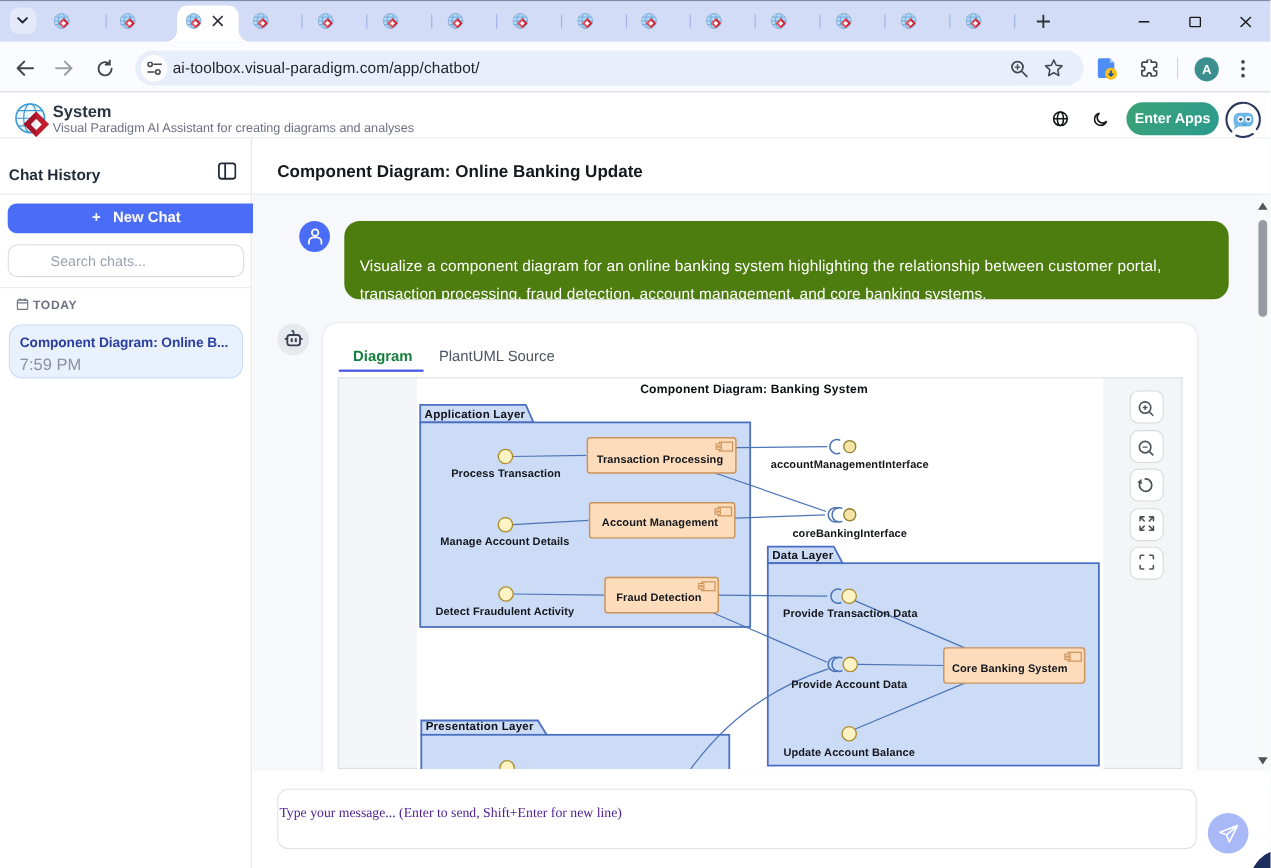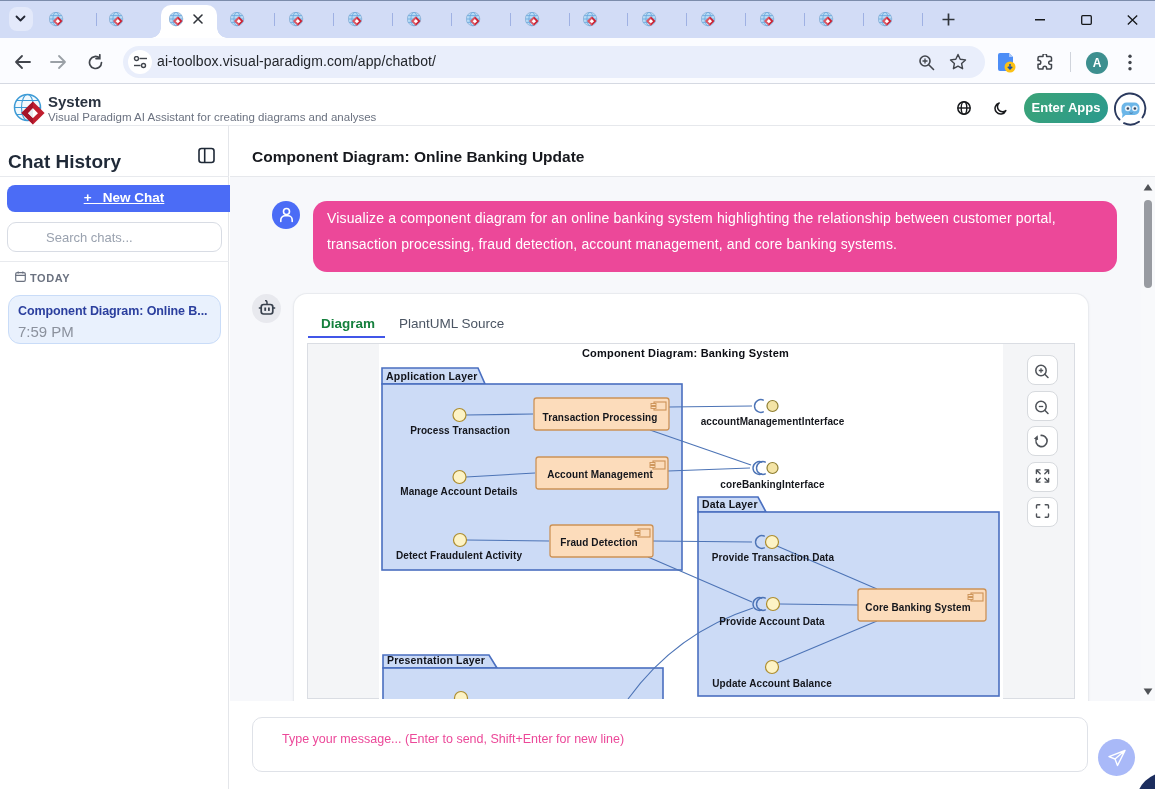--- a/index.html
+++ b/index.html
@@ -23,60 +23,60 @@
 .chipcircle { position:absolute; left:128px; top:50px; width:24px; height:24px; background:#fff; border-radius:50%; }
 
 
 #appheader { position:absolute; left:0; top:85px; width:1155px; height:41px; background:#fff; border-bottom:1px solid #e6e8ec; }
 #apptitle { position:absolute; left:48px; top:93px; font-size:15px; font-weight:bold; color:#2a3340; }
 #appsub { position:absolute; left:48px; top:111px; font-size:11.5px; color:#6b7280; }
 #moreapps { position:absolute; left:1024px; top:93px; width:84px; height:30px; border-radius:15px; background:linear-gradient(130deg,#3ba377,#2b9a8e); color:#fff; font-size:13px; font-weight:bold; text-align:center; line-height:29px; }
 
 
 #sidebar { position:absolute; left:0; top:126px; width:229px; height:663px; background:#fff; border-right:1px solid #e4e6ea; }
-#chathist { position:absolute; left:8px; top:151px; font-size:19px; font-weight:bold; color:#1f2937; }
+#chathist { position:absolute; left:8px; top:151px; font-size:14px; font-weight:bold; color:#1f2937; }
 #sbdiv1 { position:absolute; left:0px; top:176px; width:229px; height:1px; background:#e8eaee; }
-#newchat { position:absolute; left:7px; top:185px; width:234px; height:27px; background:#4b6cf6; border-radius:8px; color:#fff; font-size:13.5px; font-weight:bold; text-align:center; line-height:26px;text-decoration:underline; }
+#newchat { position:absolute; left:7px; top:185px; width:234px; height:27px; background:#4b6cf6; border-radius:8px; color:#fff; font-size:13.5px; font-weight:bold; text-align:center; line-height:26px; }
 #searchbox { position:absolute; left:7px; top:222px; width:215px; height:30px; border:1px solid #d8dce4; border-radius:9px; background:#fff; }
 #searchbox span { position:absolute; left:12px; top:7px; font-size:13px; color:#9aa2af;margin-left:26px; }
 #sbdiv2 { position:absolute; left:0px; top:261px; width:229px; height:1px; background:#e8eaee; }
 #today { position:absolute; left:30px; top:272px; font-size:11px; font-weight:bold; letter-spacing:0.6px; color:#6b7280; }
 #chatitem { position:absolute; left:8px; top:295px; width:213px; height:49px; background:#e9f1fd; border:1px solid #c9dcf8; border-radius:12px; }
 #chatitem .t { position:absolute; left:9px; top:8px; font-size:12.5px; font-weight:bold; color:#2b3f9e; white-space:nowrap; letter-spacing:-0.1px; }
 #chatitem .d { position:absolute; left:9px; top:27px; font-size:15px; color:#8b919d; }
 
 
 #main { position:absolute; left:230px; top:126px; width:925px; height:663px; background:#f7f8fb; }
 #heading { position:absolute; left:252px; top:148px; font-size:15.5px; font-weight:bold; color:#16181d; }
 #headdiv { position:absolute; left:230px; top:176px; width:925px; height:1px; background:#e6e8ec; }
 #headrow { position:absolute; left:230px; top:126px; width:925px; height:50px; background:#fff; }
 
 
 #chatarea { position:absolute; left:230px; top:177px; width:925px; height:539px; background:#f7f8fb; }
 #useravatar { position:absolute; left:272px; top:201px; width:28px; height:28px; border-radius:50%; background:#4b6cf6; }
-#bubble { position:absolute; left:313px; top:201px; width:804px; height:71px; background:#ec4899; border-radius:14px; color:#fff; font-size:14px; letter-spacing:0.15px; line-height:26px; padding:4px 14px; font-weight:500; }
+#bubble { position:absolute; left:313px; top:201px; width:804px; height:71px; background:#4d7c0f; border-radius:14px; color:#fff; font-size:14px; letter-spacing:0.15px; line-height:26px; padding:27px 14px; font-weight:500; }
 #botavatar { position:absolute; left:252px; top:294px; width:29px; height:29px; border-radius:50%; background:#e8e9ee; }
 #card { position:absolute; left:293px; top:293px; width:796px; height:423px; background:#fff; border:1px solid #e9ebef; border-radius:14px 14px 0 0; border-bottom:none; box-shadow:0 1px 3px rgba(30,40,60,0.05); }
 #tabdiagram { position:absolute; left:321px; top:316px; font-size:13.5px; font-weight:bold; color:#15803d; }
 #tabunderline { position:absolute; left:308px; top:336px; width:77px; height:2px; background:#4156e8; }
 #tabsource { position:absolute; left:399px; top:316px; font-size:13.5px; color:#4b5563; }
 #viewport { position:absolute; left:307px; top:343px; width:768px; height:356px; background:#f4f5f7; border:1px solid #dadde3; overflow:hidden; }
 #puml { position:absolute; left:379px; top:344px; width:624px; height:355px; background:#fff; }
 
 
 .zbtn { position:absolute; left:1027px; width:31px; height:30px; background:#fff; border:1px solid #d7dade; border-radius:8px; }
 
 
 #sbtrack { position:absolute; left:1141px; top:177px; width:14px; height:539px; background:#f8f9fb; }
 #sbthumb { position:absolute; left:1144px; top:200px; width:8px; height:88px; background:#989ba1; border-radius:4px; }
 
 
 #inputbar { position:absolute; left:230px; top:701px; width:925px; height:88px; background:#fff; }
 #inputbox { position:absolute; left:252px; top:717px; width:836px; height:55px; border:1px solid #dfe2e8; border-radius:10px; background:#fff; }
-#inputbox span { position:absolute; left:29px; top:14px; font-size:12.5px; color:#ec4899; }
+#inputbox span { position:absolute; left:1px; top:14px; font-size:12.5px; color:#4c1d95;font-family:Liberation Serif, serif; }
 #sendbtn { position:absolute; left:1098px; top:739px; width:37px; height:37px; border-radius:50%; background:#a9b9f8; }
 #cornerfab { position:absolute; left:1136px; top:772px; width:62px; height:62px; border-radius:50%; background:#1c2d5e; }
 </style>
 </head>
 <body>
 
 <div id="tabstrip"></div>
 <div class="chevbtn"></div>
 <div id="activetab"></div>
 <svg class="tabfav" style="left:49px" width="16" height="16" viewBox="0 0 16 16">

